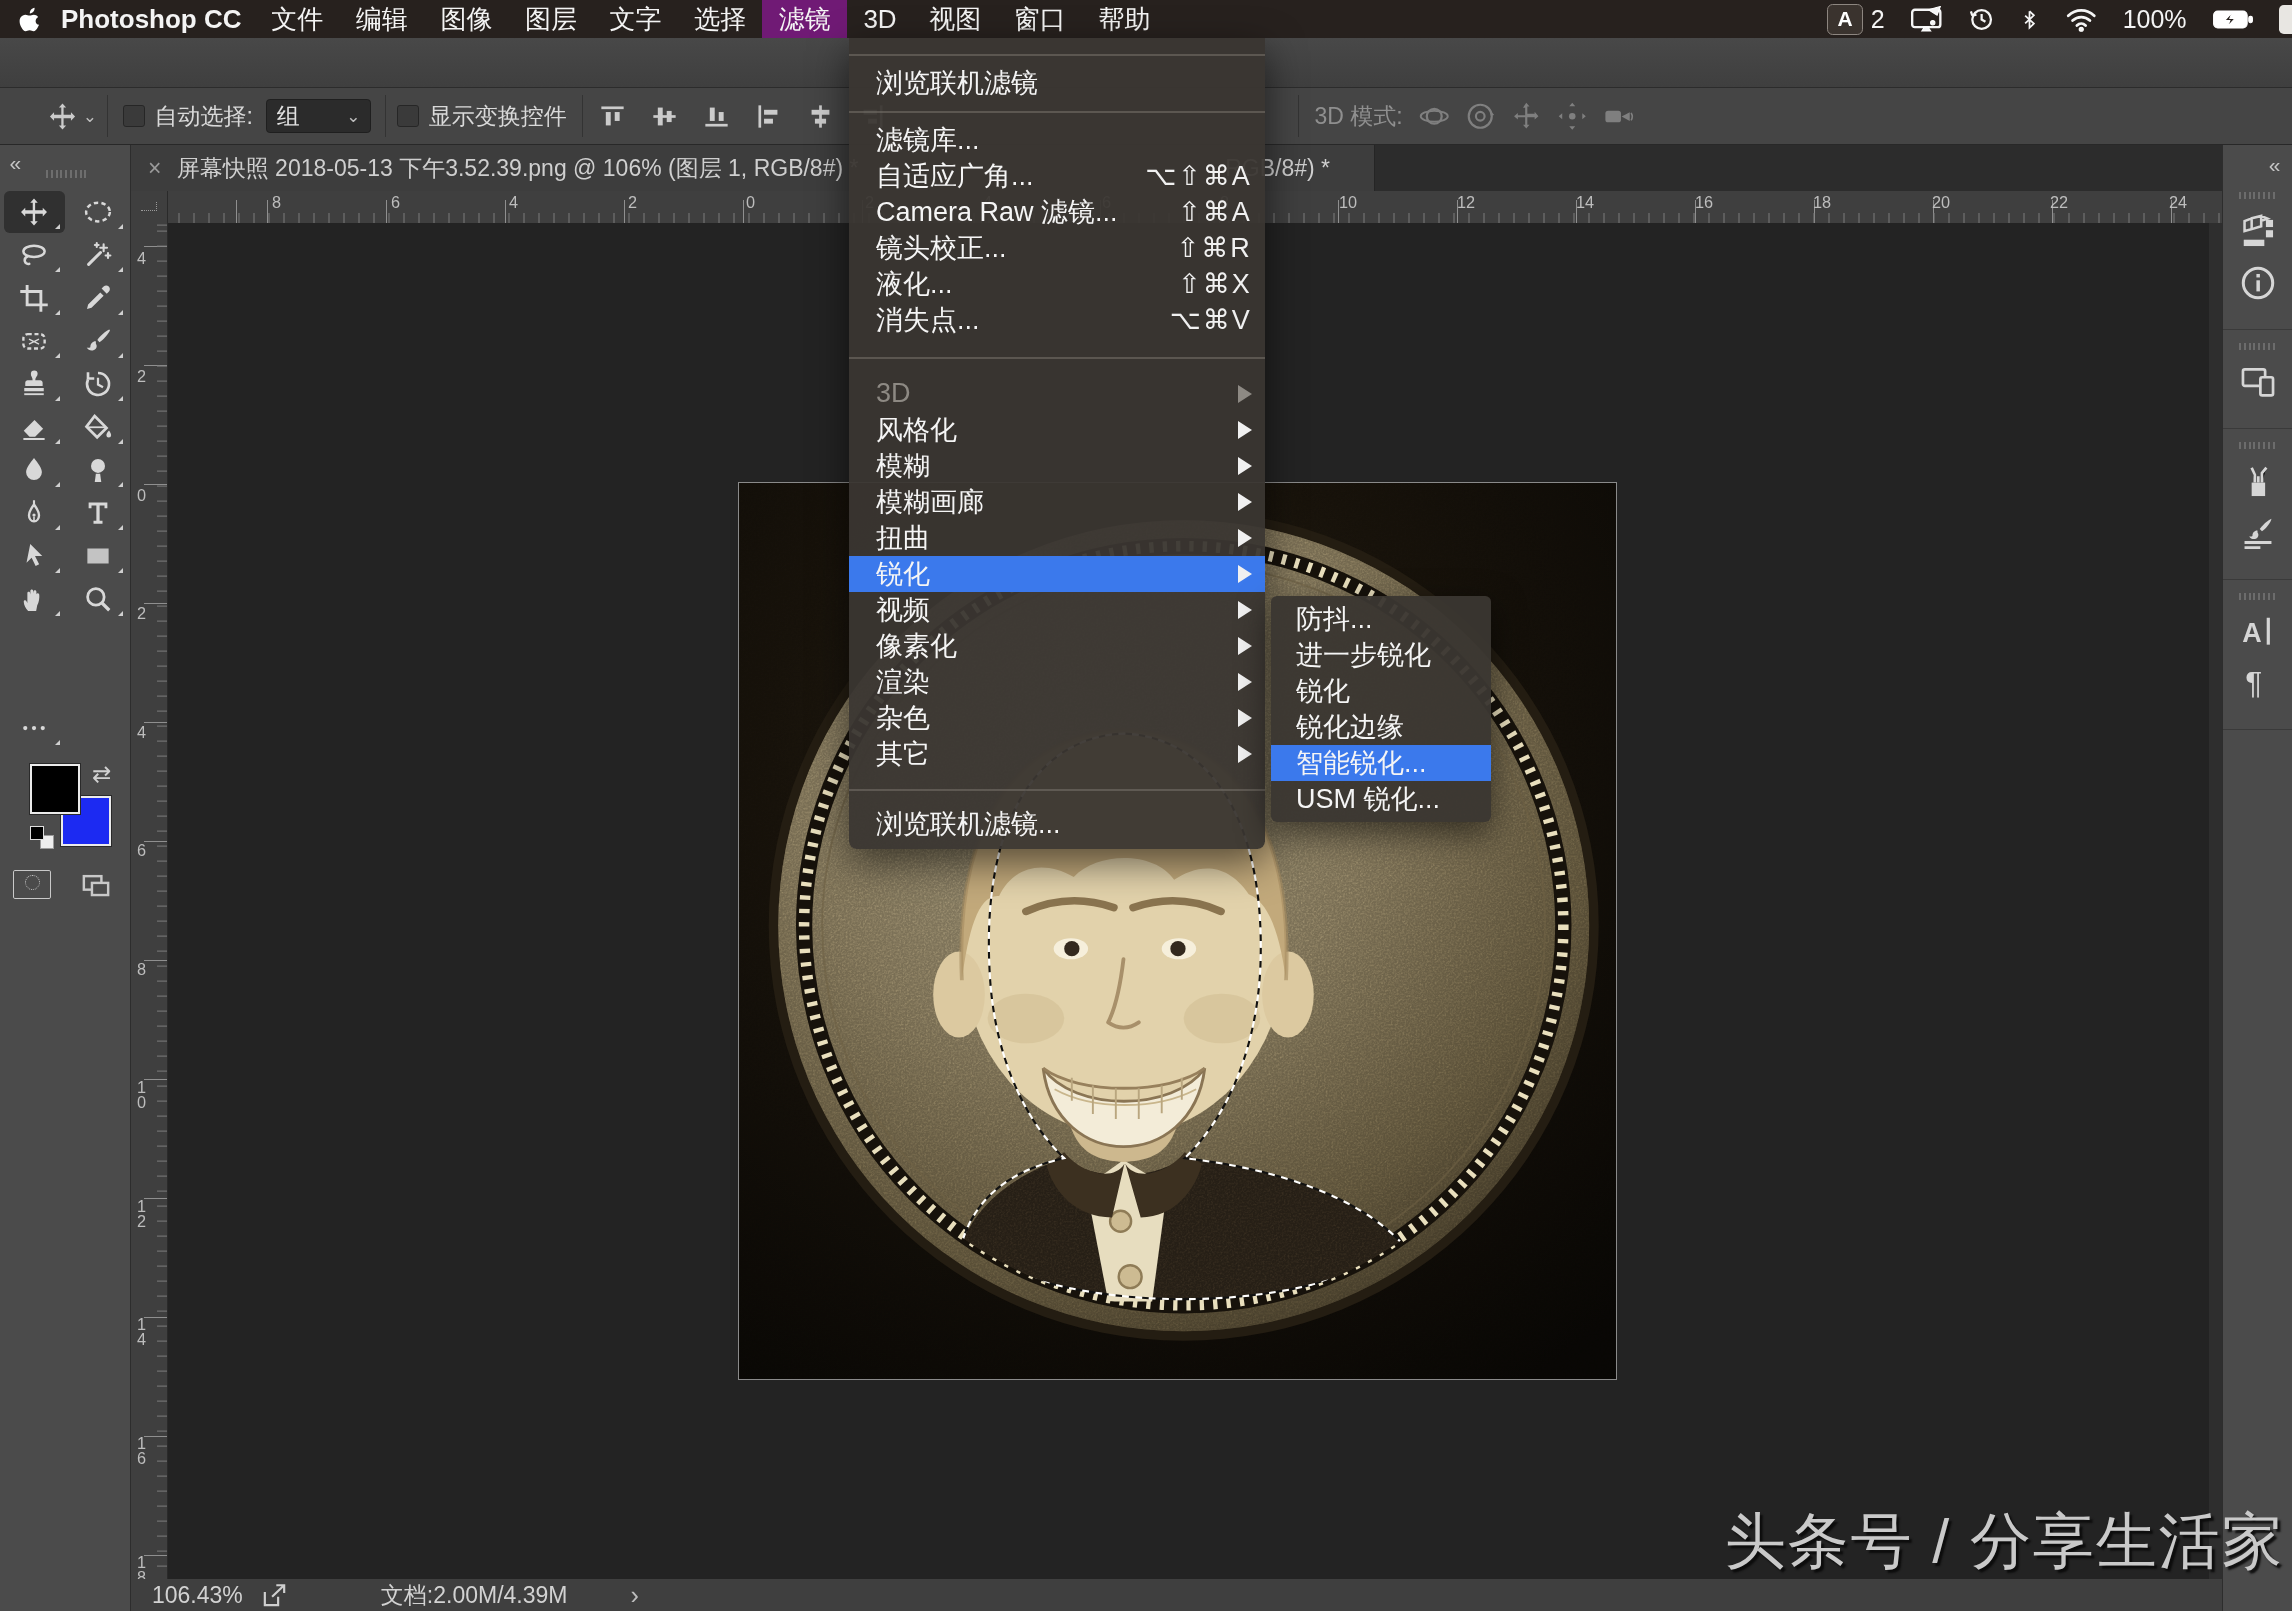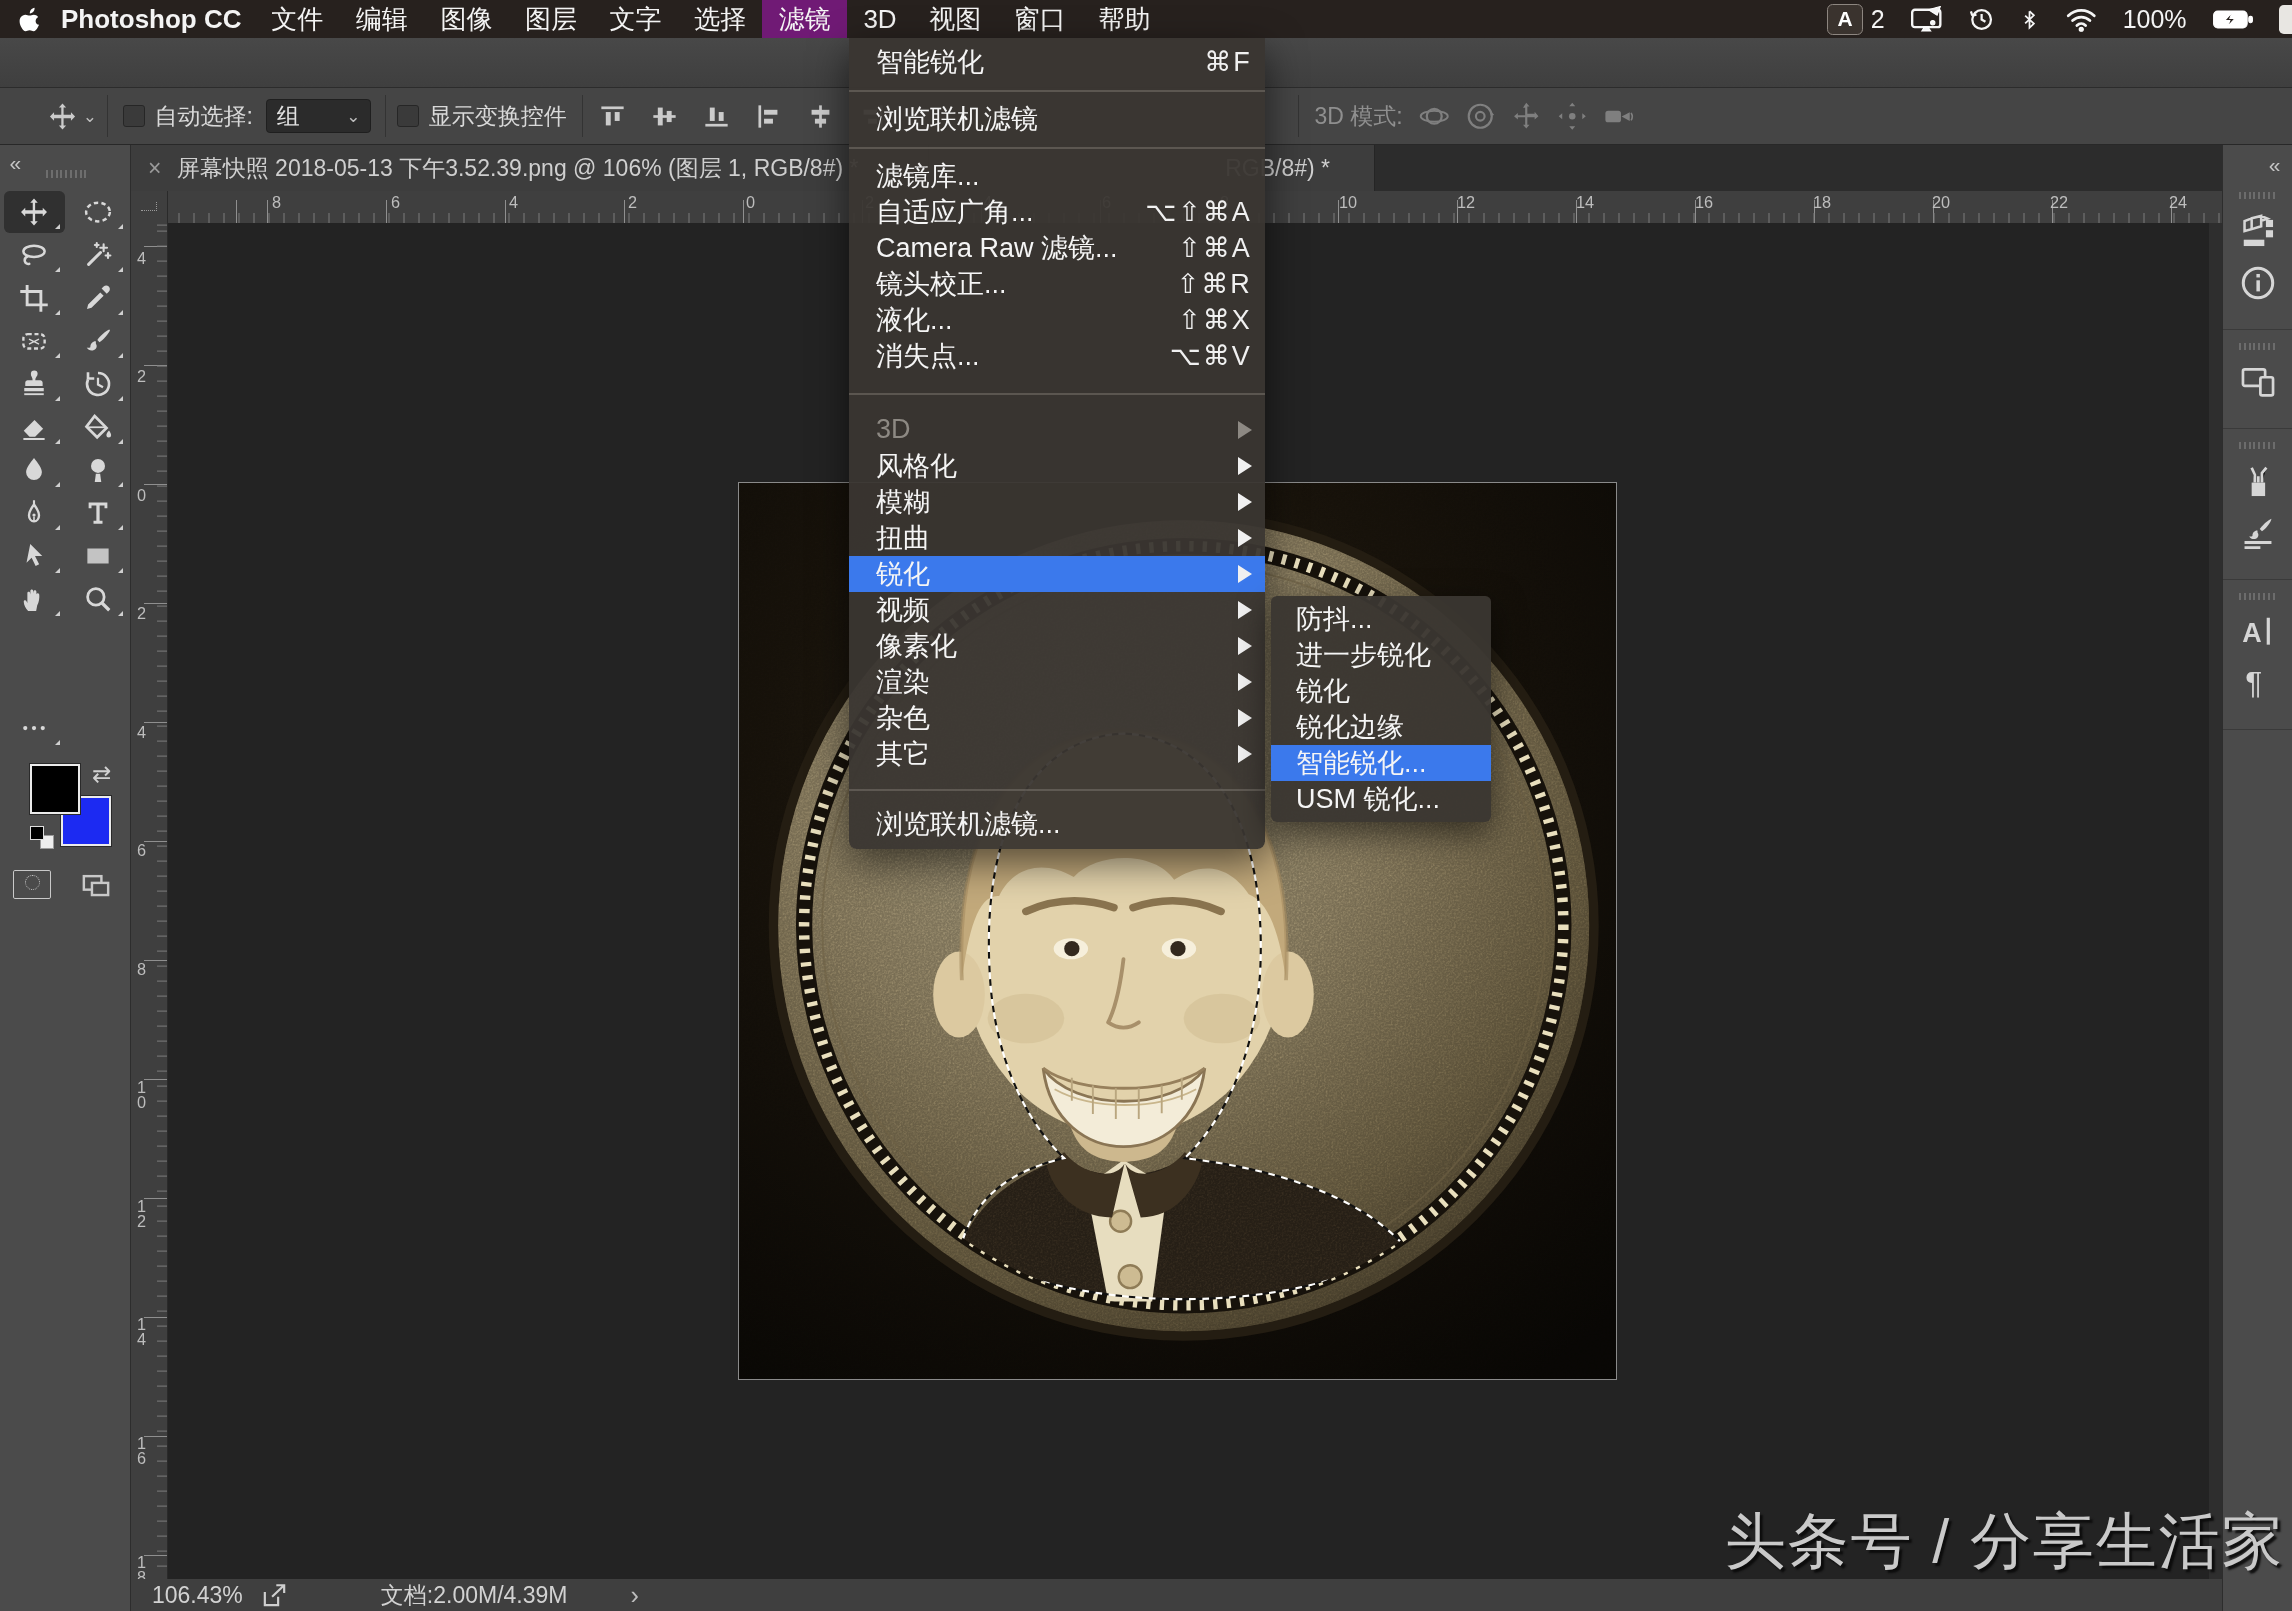--- a/index.html
+++ b/index.html
@@ -799,24 +799,20 @@
             <use href="#i-charp"></use>
           </svg></div>
         <div class="dock-icon"><svg viewBox="0 0 40 40" width="38" height="38">
             <use href="#i-parap"></use>
           </svg></div>
       </div>
     </div>
 </div>
 
 <div id="filter-menu" class="abs">
-    <div class="m-row">
-      <span class="m-label">智能锐化</span>
-      <span class="m-short">⌘F</span>
-    </div>
     <div class="m-sep"></div>
     <div class="m-row">
       <span class="m-label">浏览联机滤镜</span>
     </div>
     <div class="m-sep"></div>
     <div class="m-row">
       <span class="m-label">滤镜库...</span>
     </div>
     <div class="m-row">
       <span class="m-label">自适应广角...</span>
@@ -845,20 +841,24 @@
     </div>
     <div class="m-row">
       <span class="m-label">风格化</span>
       <span class="m-arrow"></span>
     </div>
     <div class="m-row">
       <span class="m-label">模糊</span>
       <span class="m-arrow"></span>
     </div>
     <div class="m-row">
+      <span class="m-label">模糊画廊</span>
+      <span class="m-arrow"></span>
+    </div>
+    <div class="m-row">
       <span class="m-label">扭曲</span>
       <span class="m-arrow"></span>
     </div>
     <div class="m-row hl">
       <span class="m-label">锐化</span>
       <span class="m-arrow"></span>
     </div>
     <div class="m-row">
       <span class="m-label">视频</span>
       <span class="m-arrow"></span>

